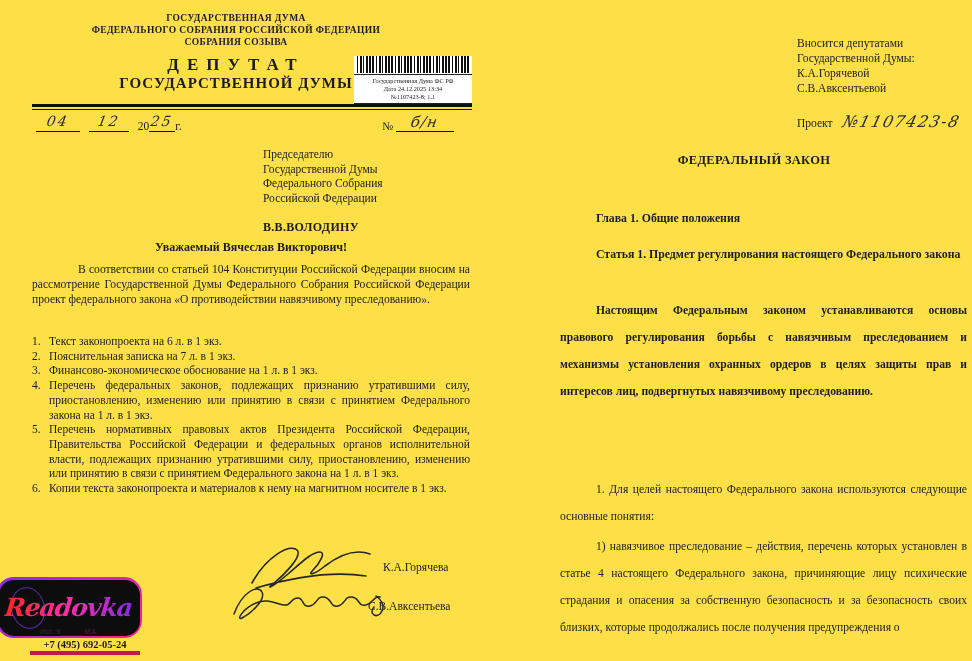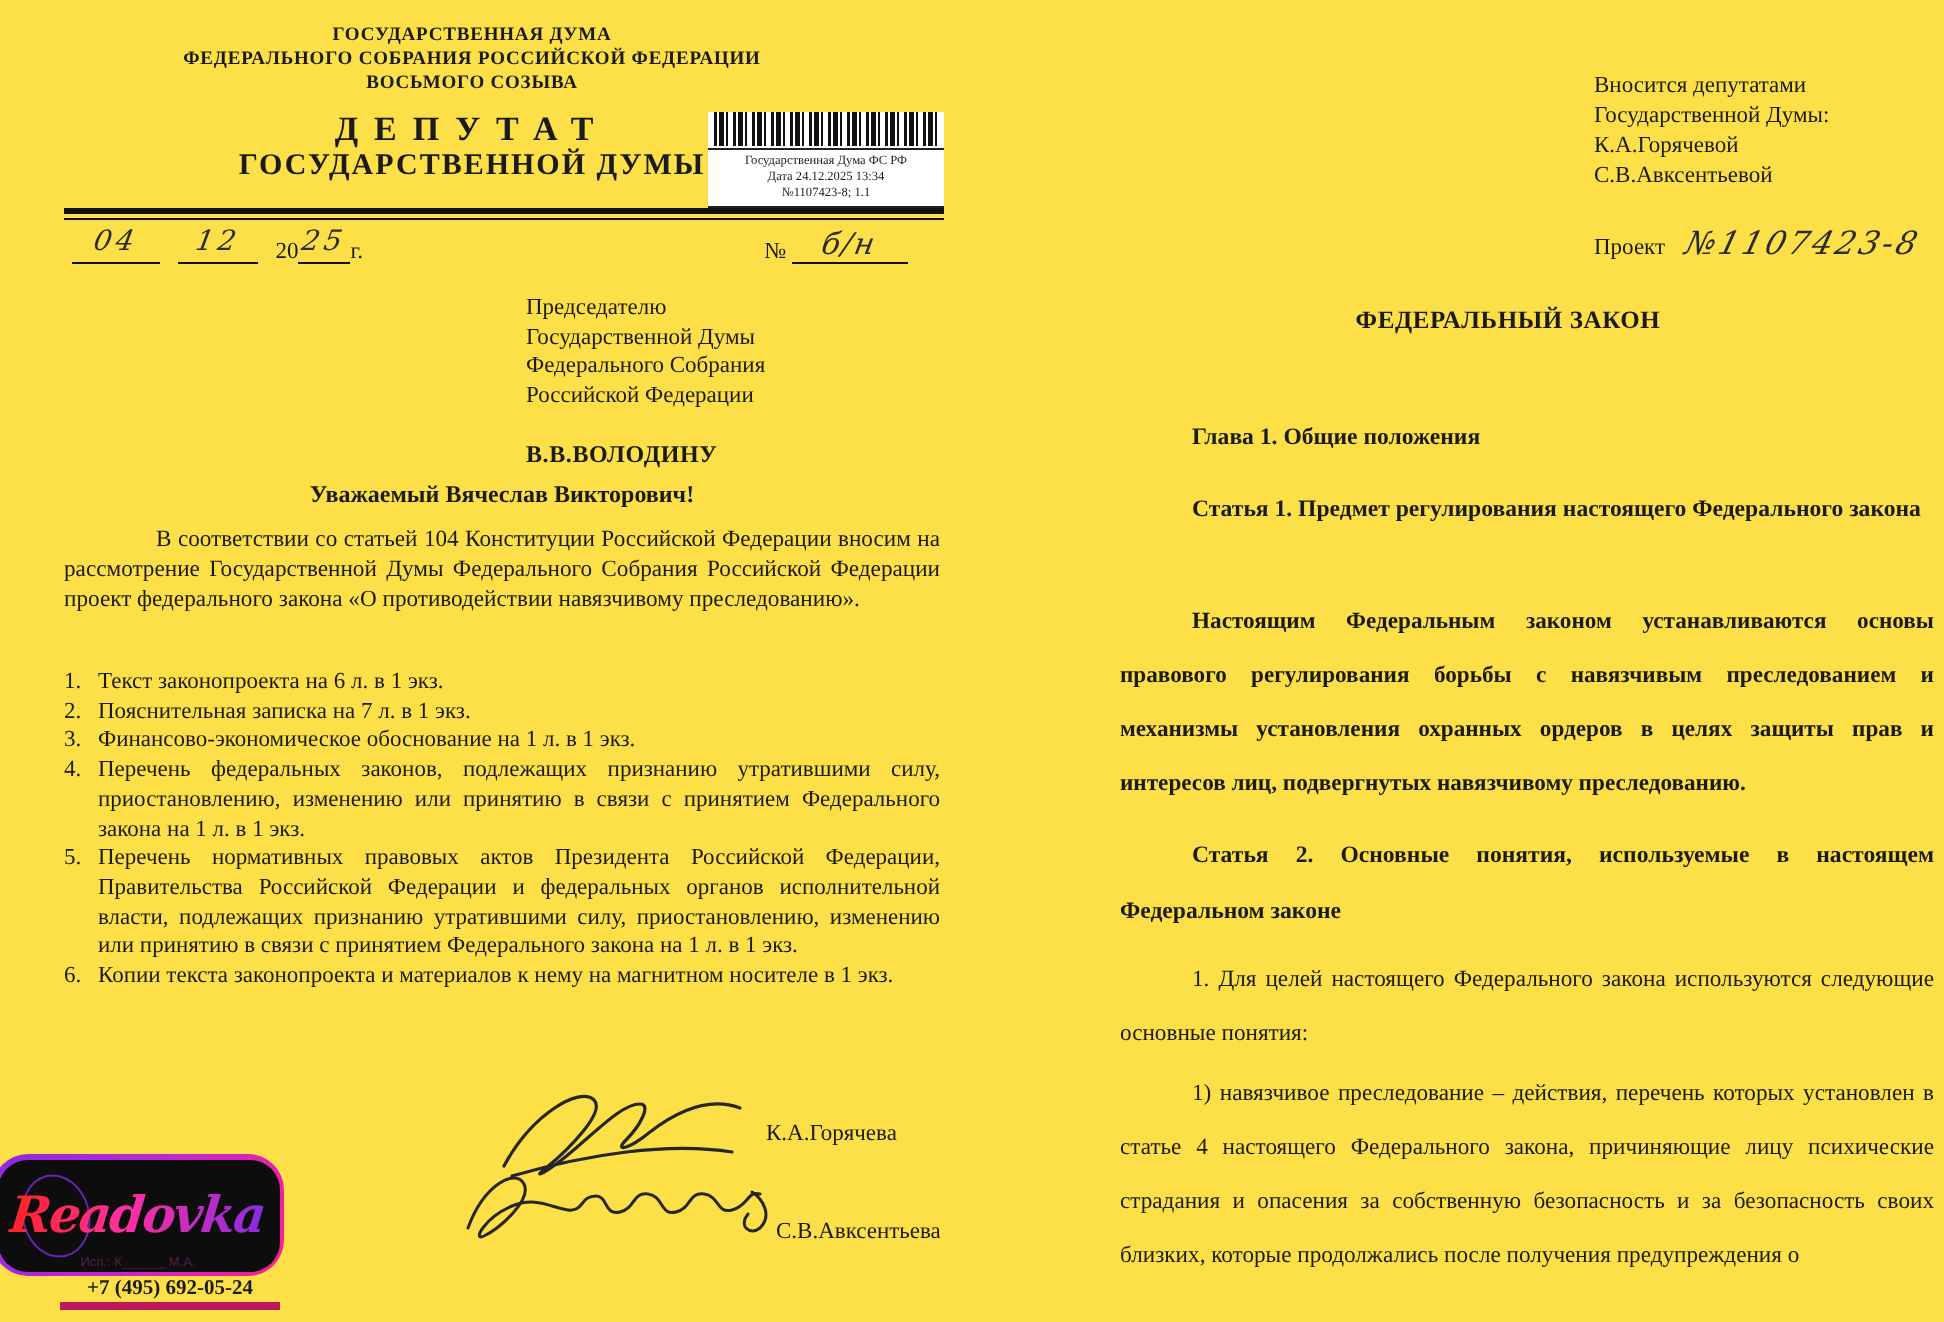--- a/index.html
+++ b/index.html
@@ -50,21 +50,21 @@
   .att-label{flex:none;margin-left:26px;width:90px;}
   .att-label span{text-decoration:underline;}
   .att-list{flex:1;}
   .att-row{display:flex;}
   .att-n{flex:none;width:17px;}
   .att-t{flex:1;text-align:justify;}
 
   .sig-autograph{stroke:#262626;fill:none;stroke-linecap:round;stroke-linejoin:round;}
   .sig-name{font-size:11.5px;}
   .sig-name-1{left:383px;top:561px;}
-  .sig-name-2{left:388px;top:600px;margin-top:10px;}
+  .sig-name-2{left:368px;top:600px;}
   .sig-svg-1{left:242px;top:543px;}
   .sig-svg-2{left:228px;top:580px;}
 
   
   .executor{left:36px;top:629px;font-size:6.5px;color:#732062;z-index:1;
     font-family:"Liberation Sans",sans-serif;}
   .logo-outer{left:-4px;top:577px;width:146px;height:61px;z-index:2;
     background:linear-gradient(120deg,#8a2be2,#c026d3,#ff1f8f);
     border-radius:18px;padding:2.5px;box-sizing:border-box;}
   .logo-inner{position:relative;width:100%;height:100%;background:#0d0d0d;border-radius:15px;
@@ -105,21 +105,21 @@
   .art2-item{top:533px;}
 </style>
 </head>
 <body>
 
 <div class="canvas">
 
   <div class="abs letterhead">
     <div class="lh-small">ГОСУДАРСТВЕННАЯ ДУМА</div>
     <div class="lh-small">ФЕДЕРАЛЬНОГО СОБРАНИЯ РОССИЙСКОЙ ФЕДЕРАЦИИ</div>
-    <div class="lh-small">ВОСЬМОГО СОЗЫВА</div>
+    <div class="lh-small">СОБРАНИЯ СОЗЫВА</div>
     <div class="lh-deputy">ДЕПУТАТ</div>
     <div class="lh-duma">ГОСУДАРСТВЕННОЙ ДУМЫ</div>
   </div>
 
   <div class="abs stamp">
     <div class="barcode"></div>
     <div class="stamp-box">
       <div>Государственная Дума ФС РФ</div>
       <div>Дата 24.12.2025 13:34</div>
       <div>№1107423-8;  1.1</div>
@@ -217,20 +217,19 @@
     <div class="law-head">
       <div class="law-title">ФЕДЕРАЛЬНЫЙ ЗАКОН</div>
     </div>
 
     <div class="chapter">Глава 1. Общие положения</div>
 
     <div class="art-title art1-title">Статья 1. Предмет регулирования настоящего Федерального закона</div>
 
     <div class="law-par art1-body">Настоящим Федеральным законом устанавливаются основы правового регулирования борьбы с навязчивым преследованием и механизмы установления охранных ордеров в целях защиты прав и интересов лиц, подвергнутых навязчивому преследованию.</div>
 
-    <div class="art-title art2-title">Статья 2. Основные понятия, используемые в настоящем Федеральном законе</div>
 
     <div class="law-par art2-intro">1. Для целей настоящего Федерального закона используются следующие основные понятия:</div>
 
     <div class="law-par art2-item">1) навязчивое преследование – действия, перечень которых установлен в статье 4 настоящего Федерального закона, причиняющие лицу психические страдания и опасения за собственную безопасность и за безопасность своих близких, которые продолжались после получения предупреждения о</div>
 
   </div>
 </div>
 
 </body></html>

